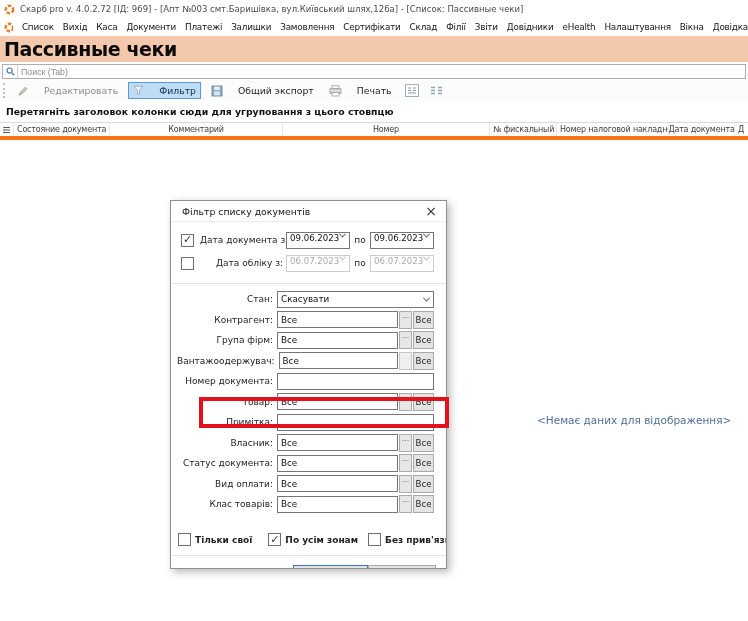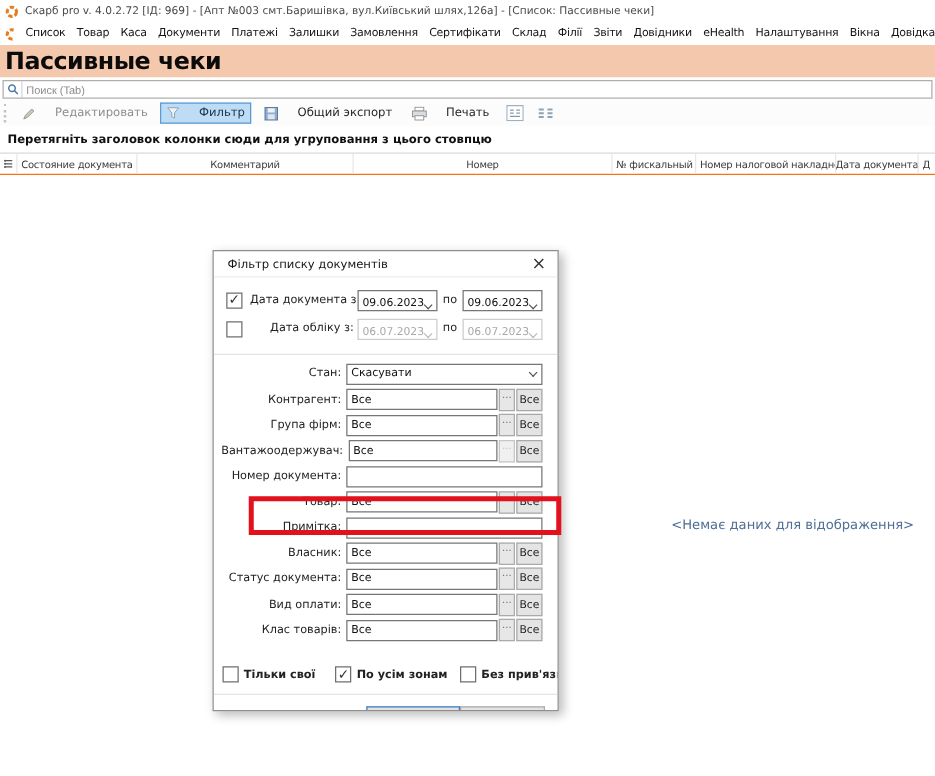--- a/index.html
+++ b/index.html
@@ -33,21 +33,21 @@
   .tbtn.dim{color:#8c8c8c}
   .tbtn.active{background:var(--filter-bg);border-color:var(--filter-border);color:#12324f}
   .tbtn.iconic{padding:2px 2px}
 
   .grouphint{position:absolute;top:101px;left:0;right:0;height:21px;background:#fff;
              display:flex;align-items:center;padding-left:6px;
              font-size:9.3px;font-weight:700;color:#101010}
 
   
   .gridheader{position:absolute;top:122px;left:0;width:748px;height:18px;display:flex;
-              border-top:1px solid #dadada;border-bottom:1px solid #f97316;background:#fff;
+              border-top:1px solid #dadada;border-bottom:4px solid #f97316;background:#fff;
               font-size:8px;color:#3d3d3d;letter-spacing:-.2px}
   .gcell{border-right:1px solid #e7e7e7;display:flex;align-items:center;
          padding:0 3px;white-space:nowrap;overflow:hidden;height:100%}
   .gcell.center{justify-content:center}
   .dataarea{position:absolute;top:141px;left:0;right:0;bottom:0;background:#fff}
   .emptymsg{position:absolute;left:537px;top:414px;font-size:10.5px;color:var(--empty-msg)}
 
   
   .dialog{position:absolute;left:170px;top:200px;width:277px;height:369px;background:#fff;
           border:1px solid #8f8f8f;box-shadow:3px 3px 8px rgba(0,0,0,.28);overflow:hidden;font-size:9px}
@@ -56,21 +56,21 @@
   .dclose{margin-left:auto;font-size:14px;line-height:12px;color:#333;cursor:default}
 
   .cb{flex:0 0 13px;width:13px;height:13px;border:1px solid #6f6f6f;background:#fff;
       display:inline-flex;align-items:center;justify-content:center;font-size:11px;color:#343434}
   .cb.checked::after{content:"✓";margin-top:-1px}
 
   .datesec{padding:5px 12px 7px 10px;border-bottom:1px solid #e4e4e4}
   .drow{display:flex;align-items:center;height:20px;margin:3px 0}
   .drow .dlabel{flex:1;text-align:right;padding-right:3px;white-space:nowrap;overflow:hidden}
   .dcombo{flex:0 0 64px;height:17px;border:1px solid #767676;background:#fff;display:flex;
-          align-items:flex-end;padding-left:3px;font-size:8.6px;color:#111}
+          align-items:flex-start;padding-left:3px;font-size:8.6px;color:#111}
   .po{flex:0 0 14px;text-align:center}
   .arr{width:5px;height:5px;border-right:1.3px solid #515151;border-bottom:1.3px solid #515151;
        transform:rotate(45deg) translate(-1px,-1px);margin-left:auto;margin-right:4px}
   .drow.off .dcombo{color:#a9a9a9;border-color:#cccccc}
   .drow.off .arr{border-color:#b9b9b9}
   .drow .cb{margin-right:6px}
 
   .fields{padding:5px 12px 2px 6px}
   .frow{display:flex;align-items:center;height:20.5px}
   .flabel{flex:0 0 100px;text-align:right;padding-right:4px;white-space:nowrap}
@@ -111,21 +111,21 @@
       <circle cx="5.5" cy="5.5" r="3.7" fill="none" stroke="#e87c1e" stroke-width="2.5" stroke-dasharray="3.4 1.7"></circle>
     </svg>
     <span>Скарб pro v. 4.0.2.72 [ІД: 969] - [Апт №003 смт.Баришівка, вул.Київський шлях,126а] - [Список: Пассивные чеки]</span>
   </div>
 
   <div class="menubar">
     <svg width="11" height="11">
       <circle cx="5.5" cy="5.5" r="3.7" fill="none" stroke="#e87c1e" stroke-width="2.5" stroke-dasharray="3.4 1.7"></circle>
     </svg>
     <span class="mitem">Список</span>
-    <span class="mitem">Товар</span>
+    <span class="mitem">Вихід</span>
     <span class="mitem">Каса</span>
     <span class="mitem">Документи</span>
     <span class="mitem">Платежі</span>
     <span class="mitem">Залишки</span>
     <span class="mitem">Замовлення</span>
     <span class="mitem">Сертифікати</span>
     <span class="mitem">Склад</span>
     <span class="mitem">Філії</span>
     <span class="mitem">Звіти</span>
     <span class="mitem">Довідники</span>

